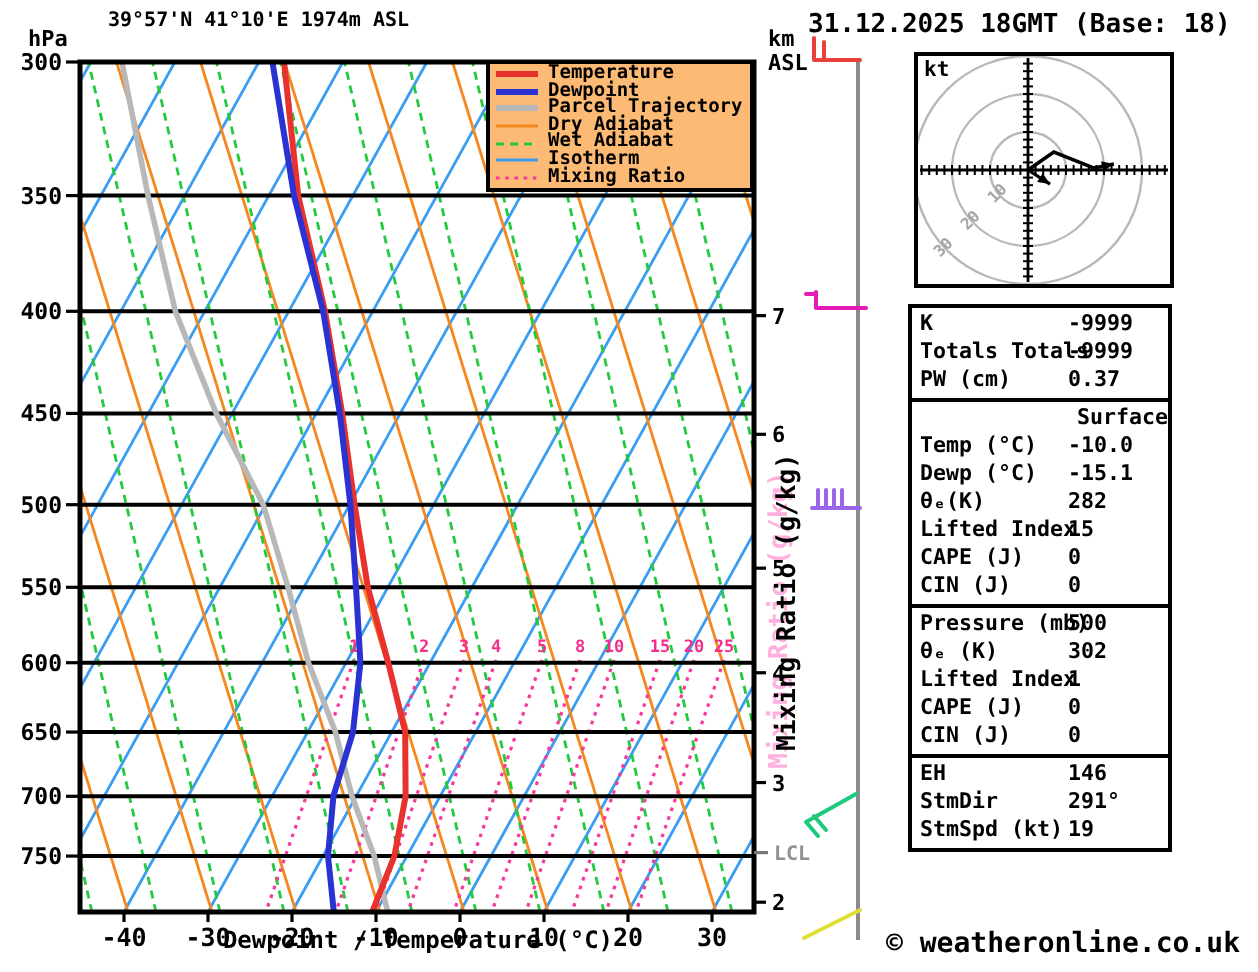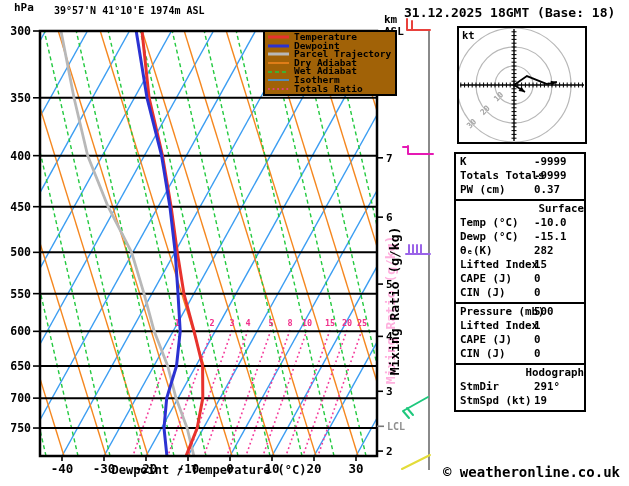--- a/index.html
+++ b/index.html
@@ -4,41 +4,41 @@
 <style>
   html,body{margin:0;padding:0;background:#fff;}
   body{position:relative;width:629px;height:486px;overflow:hidden;
        font-family:"DejaVu Sans Mono","DejaVu Sans",monospace;color:#000;}
   .t{position:absolute;font-weight:bold;white-space:nowrap;}
   #chart-svg{position:absolute;left:0;top:0;z-index:2;}
   .overlay{z-index:3;}
   .under{z-index:1;}
   
   #legend{position:absolute;left:243px;top:30px;width:134px;height:66px;
-          background:#a16207;border:2px solid #000;box-sizing:border-box;
-          padding:1px 0 0 2px;margin-left:20px;}
+          background:#fdba74;border:2px solid #000;box-sizing:border-box;
+          padding:1px 0 0 2px;}
   .lg-row{display:flex;align-items:center;height:8.6px;}
   .lg-row svg{flex:0 0 24px;margin-right:3px;}
   .lg-label{font-size:9.5px;font-weight:bold;line-height:8.6px;}
   
   #indices{position:absolute;left:454px;top:152px;width:132px;font-size:10.8px;font-weight:bold;}
   .idx-box{border:2px solid #000;border-bottom:none;box-sizing:border-box;
            background:#fff;padding:1px 0 2px 4px;position:relative;}
   .idx-box:last-child{border-bottom:2px solid #000;}
   .idx-title{text-align:right;height:14px;line-height:14px;}
   .idx-row{position:relative;height:14px;line-height:14px;}
   .idx-val{position:absolute;left:74px;top:0;}
   
   .vlabel{position:absolute;transform:translate(-50%,-50%) rotate(-90deg);
           font-weight:bold;font-size:13px;white-space:nowrap;}
 </style>
 </head>
 <body>
 
-<div class="t overlay" style="left:14px;top:1px;font-size:11px;">hPa</div>
+<div class="t overlay" style="left:14px;top:13px;font-size:11px;">hPa</div>
 
 <div class="t overlay" style="left:54px;top:5px;font-size:10px;">39°57'N 41°10'E 1974m ASL</div>
 
 <div class="t overlay" style="left:384px;top:2px;font-size:11px;line-height:12px;margin-top:12px;">
   <div>km</div>
   <div>ASL</div>
 </div>
 
 <div class="t overlay" style="left:404px;top:5px;font-size:13px;">31.12.2025 18GMT (Base: 18)</div>
 
@@ -83,47 +83,48 @@
     <div class="lg-row">
       <svg width="24" height="8">
         <line x1="1" x2="22" y1="4" y2="4" stroke="#3b9df2" stroke-width="1.5"></line>
       </svg>
       <span class="lg-label">Isotherm</span>
     </div>
     <div class="lg-row">
       <svg width="24" height="8">
         <line x1="1" x2="22" y1="4" y2="4" stroke="#f43a9a" stroke-width="1.6" stroke-dasharray="1.8 2.8"></line>
       </svg>
-      <span class="lg-label">Totals Ratio</span>
+      <span class="lg-label">Mixing Ratio</span>
     </div>
   </div>
 
 <div id="indices" class="overlay">
     <div class="idx-box">
       <div class="idx-row"><span>K</span><span class="idx-val">-9999</span></div>
       <div class="idx-row"><span>Totals Totals</span><span class="idx-val">-9999</span></div>
       <div class="idx-row"><span>PW (cm)</span><span class="idx-val">0.37</span></div>
     </div>
     <div class="idx-box">
       <div class="idx-title">Surface</div>
       <div class="idx-row"><span>Temp (°C)</span><span class="idx-val">-10.0</span></div>
       <div class="idx-row"><span>Dewp (°C)</span><span class="idx-val">-15.1</span></div>
       <div class="idx-row"><span>θₑ(K)</span><span class="idx-val">282</span></div>
       <div class="idx-row"><span>Lifted Index</span><span class="idx-val">15</span></div>
       <div class="idx-row"><span>CAPE (J)</span><span class="idx-val">0</span></div>
       <div class="idx-row"><span>CIN (J)</span><span class="idx-val">0</span></div>
     </div>
     <div class="idx-box">
       <div class="idx-row"><span>Pressure (mb)</span><span class="idx-val">500</span></div>
+      <div class="idx-row"><span>θₑ (K)</span><span class="idx-val">302</span></div>
       <div class="idx-row"><span>Lifted Index</span><span class="idx-val">1</span></div>
       <div class="idx-row"><span>CAPE (J)</span><span class="idx-val">0</span></div>
       <div class="idx-row"><span>CIN (J)</span><span class="idx-val">0</span></div>
     </div>
     <div class="idx-box">
-      <div class="idx-title">Hodograph</div>
+      <div class="idx-row"><span>EH</span><span class="idx-val">146</span></div>
       <div class="idx-row"><span>StmDir</span><span class="idx-val">291°</span></div>
       <div class="idx-row"><span>StmSpd (kt)</span><span class="idx-val">19</span></div>
     </div>
   </div>
 
 <div class="t overlay" style="left:443px;top:464px;font-size:14px;">© weatheronline.co.uk</div>
 
 <svg id="chart-svg" width="629" height="486" viewBox="0 0 629 486">
     <defs>
       <clipPath id="plotclip">

